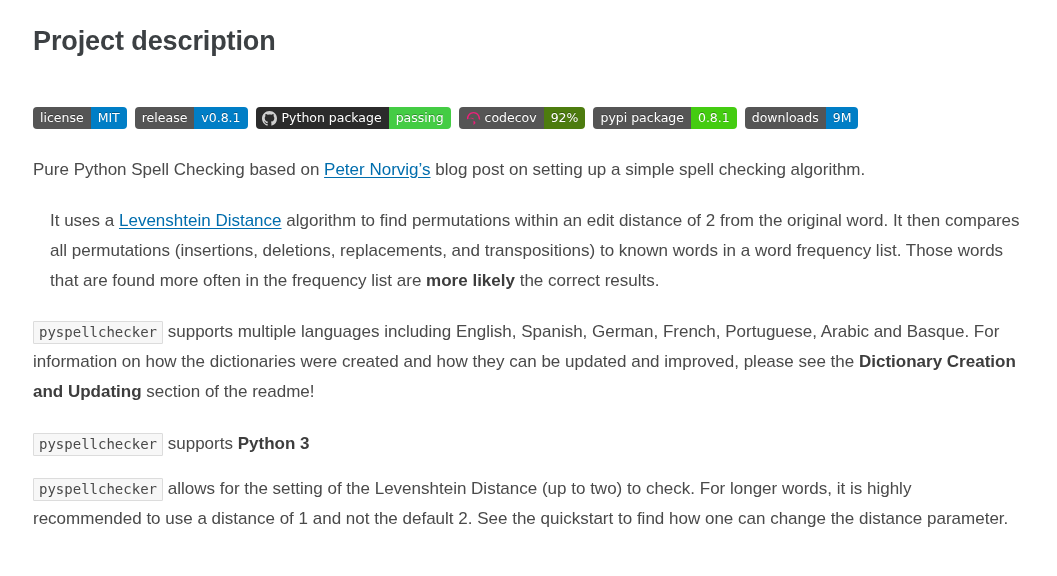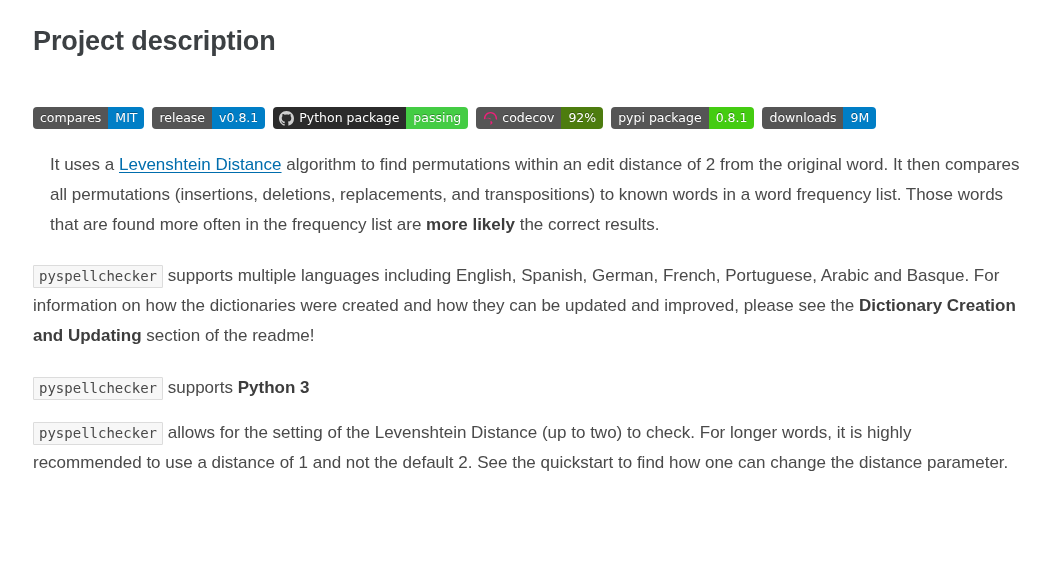--- a/index.html
+++ b/index.html
@@ -106,21 +106,21 @@
 </head>
 <body>
 
 <div class="page">
 
   <h1 class="page-title">Project description</h1>
 
   <div class="badge-row">
 
     <span class="badge">
-      <span class="seg left">compares</span>
+      <span class="seg left">license</span>
       <span class="seg right">MIT</span>
     </span>
 
     <span class="badge">
       <span class="seg left">release</span>
       <span class="seg right">v0.8.1</span>
     </span>
 
     <span class="badge">
       <span class="seg dark">
@@ -148,20 +148,21 @@
       <span class="seg" style="background:#44cc11;text-align:center;">0.8.1</span>
     </span>
 
     <span class="badge">
       <span class="seg left">downloads</span>
       <span class="seg right">9M</span>
     </span>
 
   </div>
 
+  <p class="para p1"><span>Pure Python Spell Checking based on </span><a class="link" href="#">Peter Norvig’s</a><span> blog post on setting up a simple spell checking algorithm.</span></p>
 
   <p class="para p2"><span>It uses a </span><a class="link" href="#">Levenshtein Distance</a><span> algorithm to find permutations within an edit distance of 2 from the original word. It then compares all permutations (insertions, deletions, replacements, and transpositions) to known words in a word frequency list. Those words that are found more often in the frequency list are </span><strong>more likely</strong><span> the correct results.</span></p>
 
   <p class="para p3"><code class="inline-code">pyspellchecker</code><span> supports multiple languages including English, Spanish, German, French, Portuguese, Arabic and Basque. For information on how the dictionaries were created and how they can be updated and improved, please see the </span><strong>Dictionary Creation and Updating</strong><span> section of the readme!</span></p>
 
   <p class="para p4"><code class="inline-code">pyspellchecker</code><span> supports </span><strong>Python 3</strong></p>
 
   <p class="para p5"><code class="inline-code">pyspellchecker</code><span> allows for the setting of the Levenshtein Distance (up to two) to check. For longer words, it is highly recommended to use a distance of 1 and not the default 2. See the quickstart to find how one can change the distance parameter.</span></p>
 
 </div>

